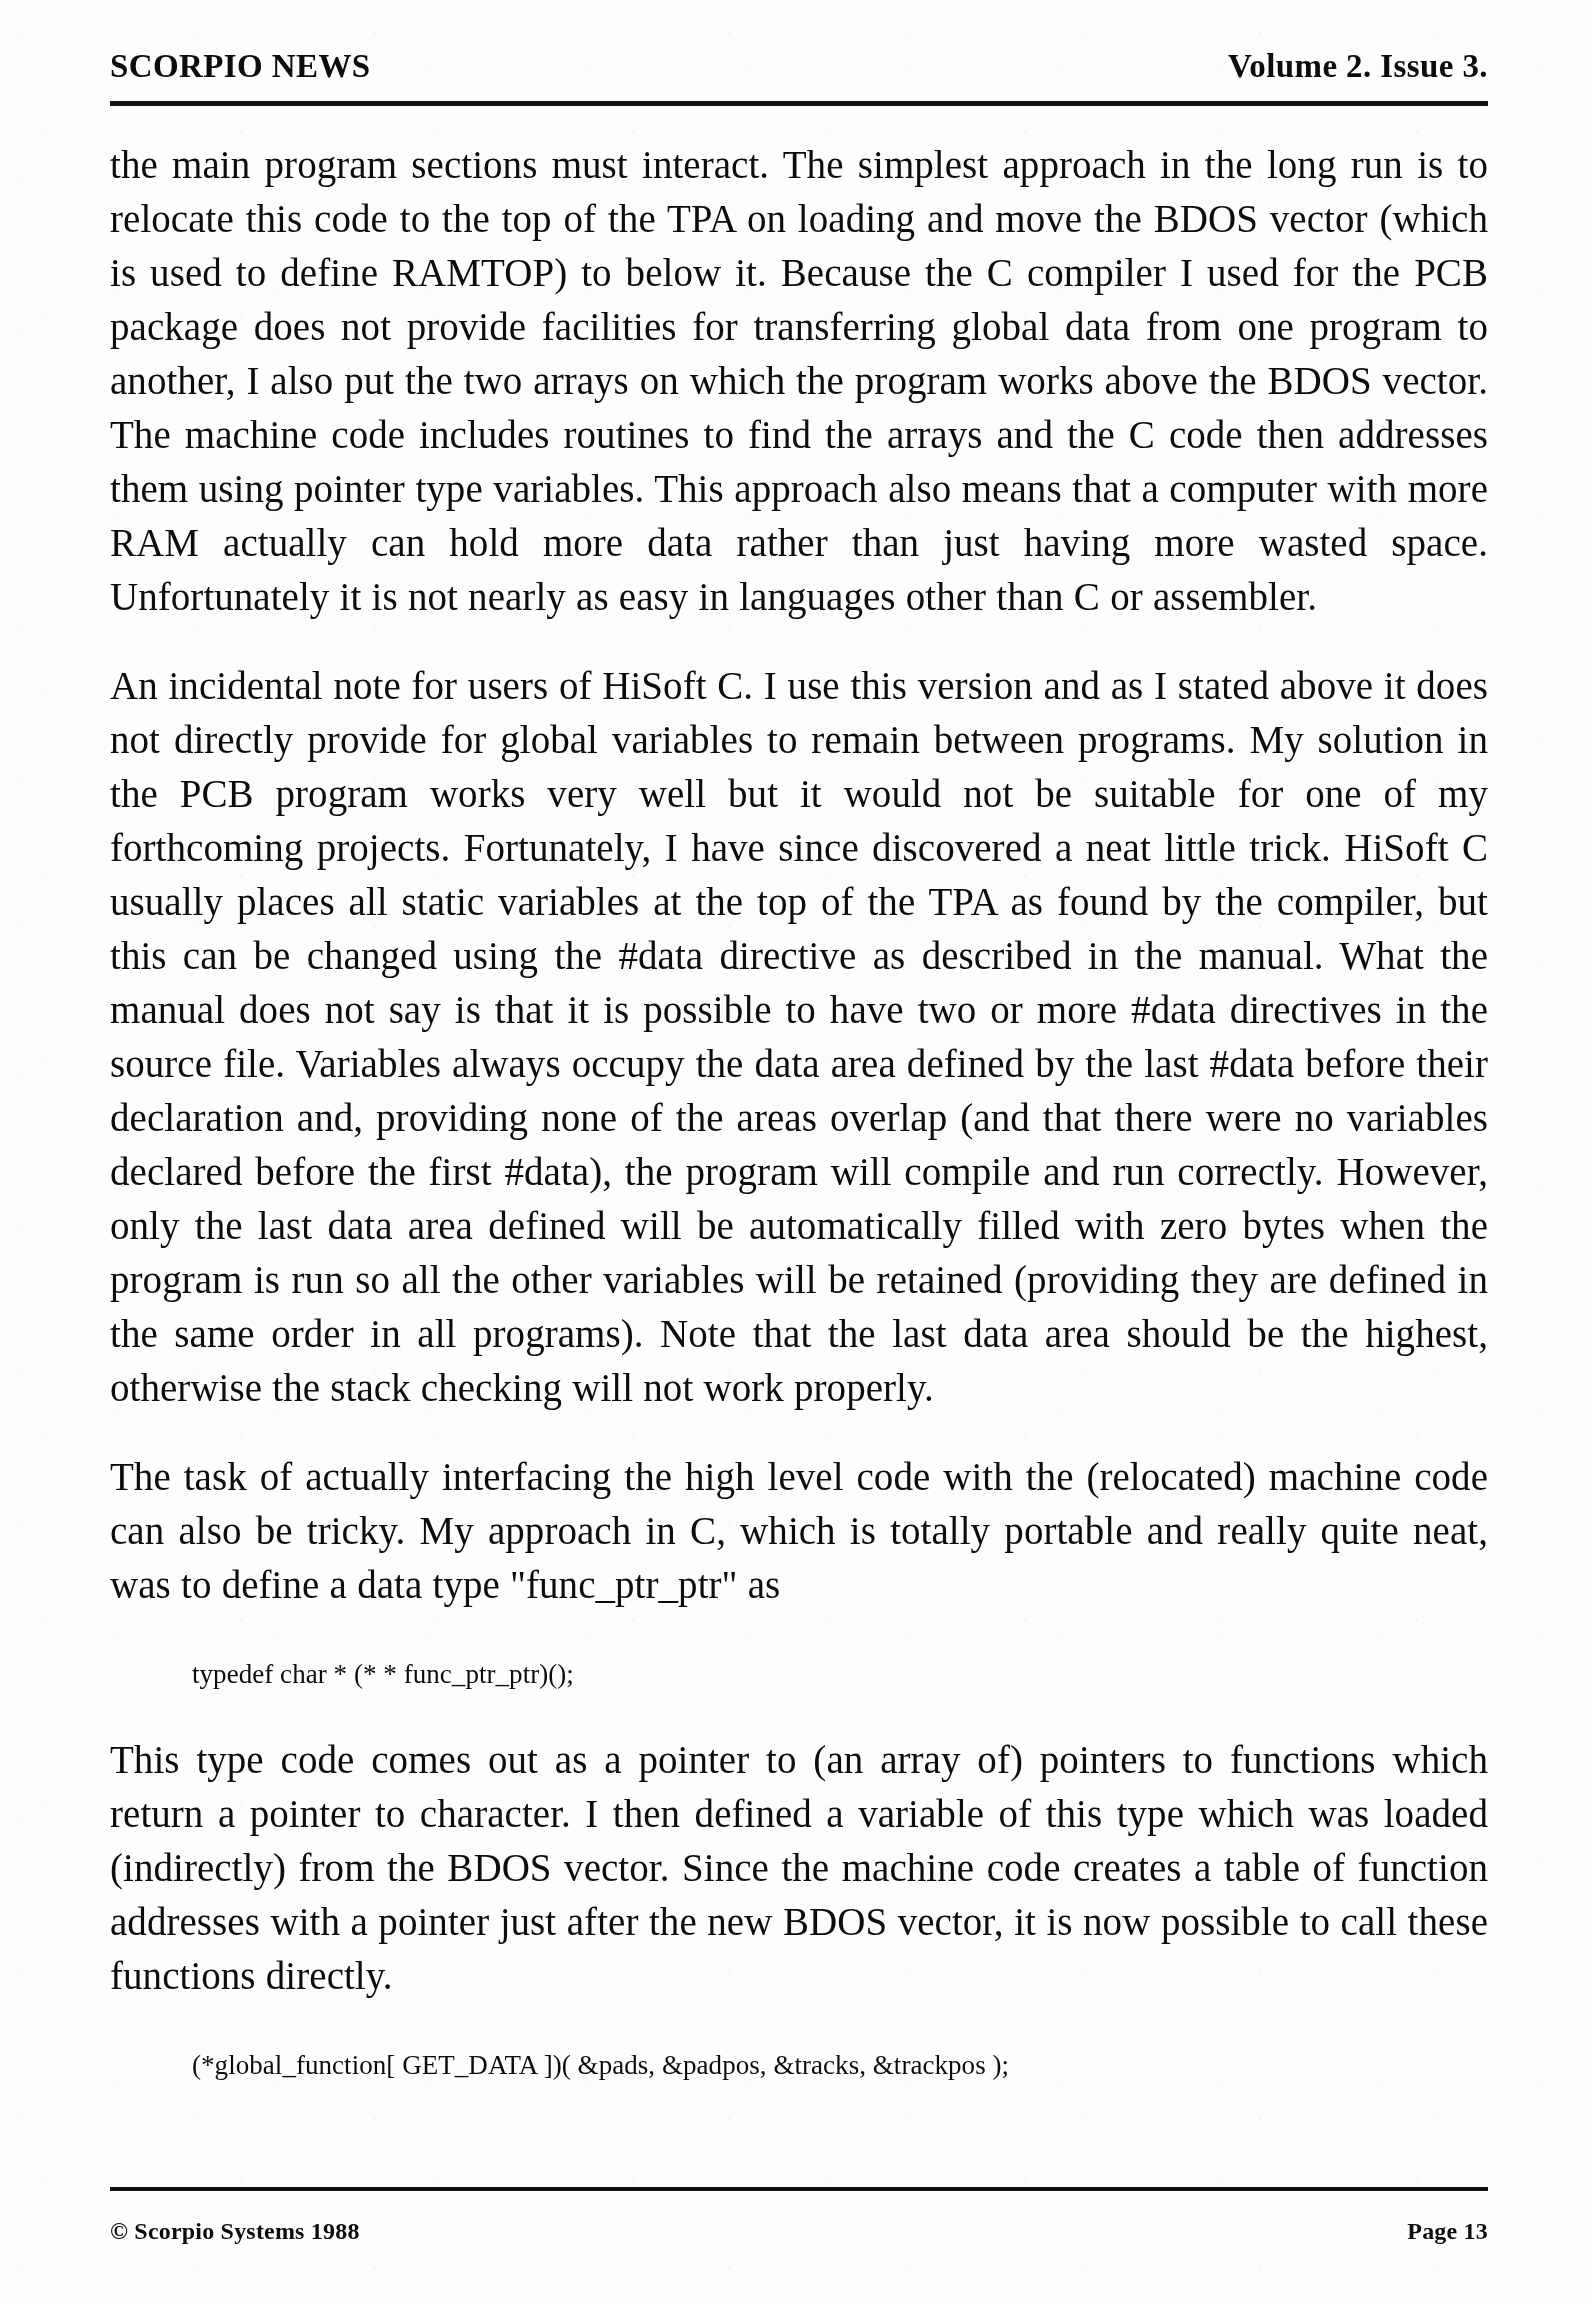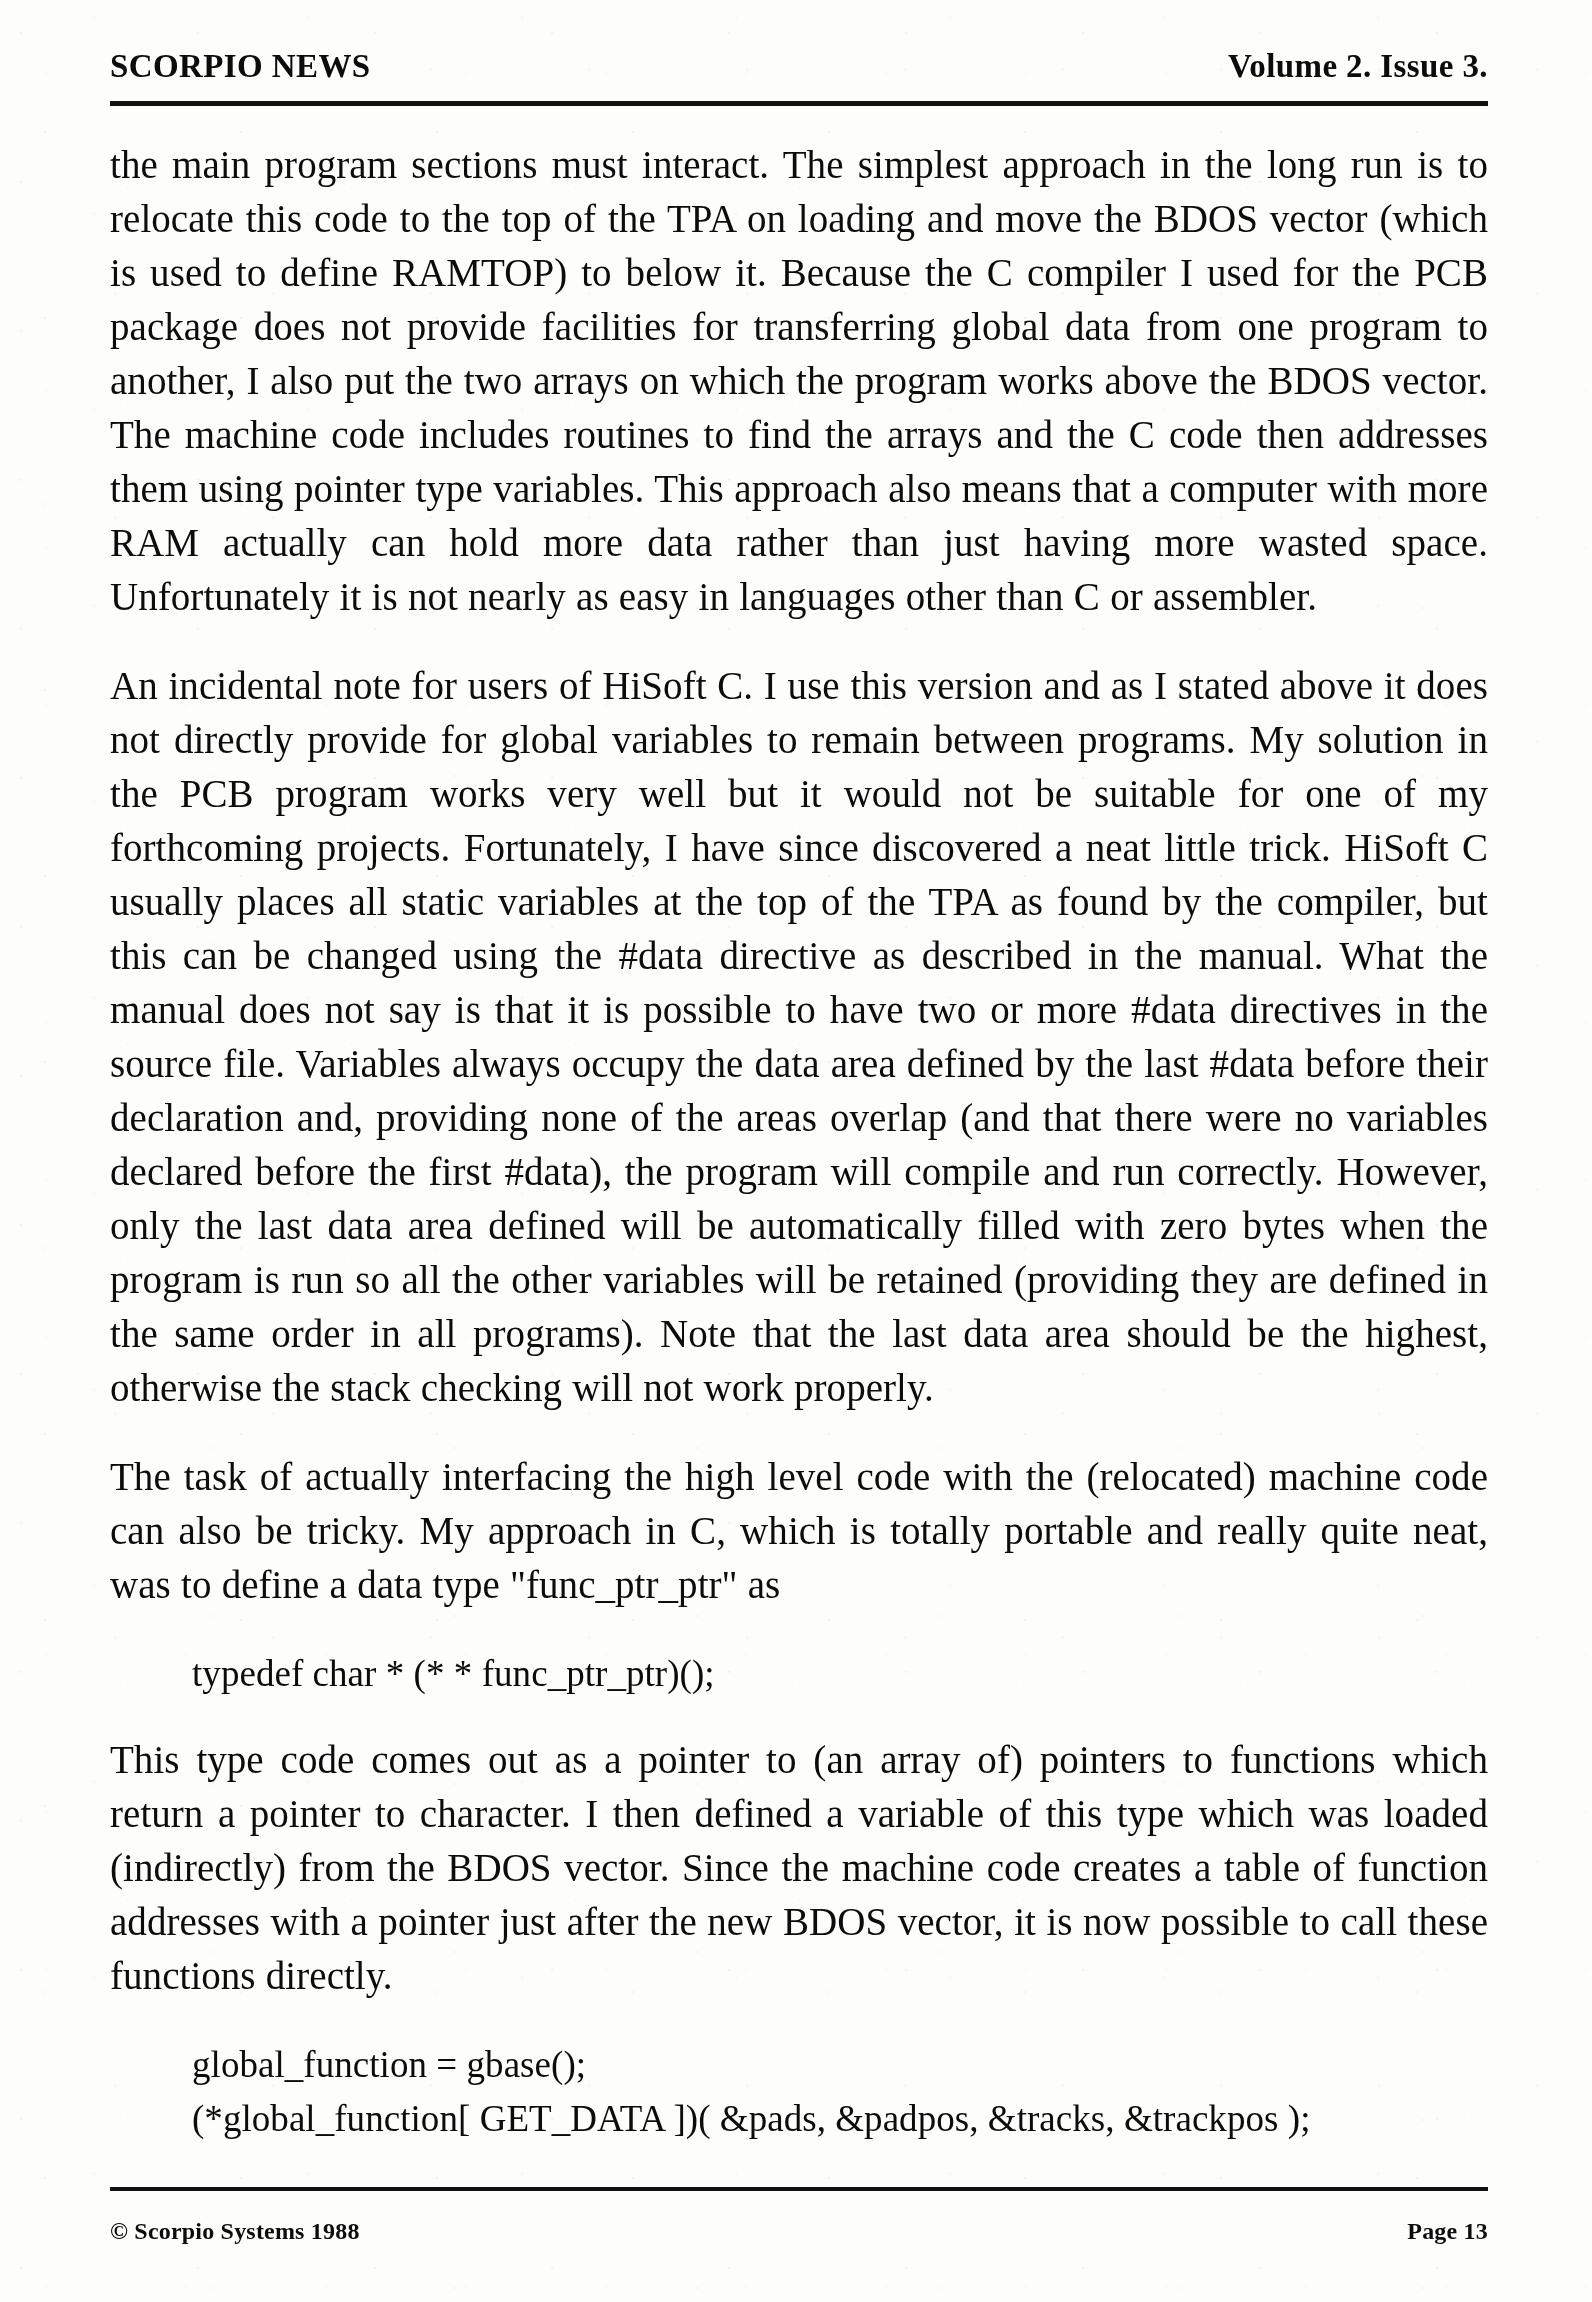--- a/index.html
+++ b/index.html
@@ -94,21 +94,21 @@
     word-spacing: 0.4px;
   }
 
   p.para:last-child {
     margin-bottom: 0;
   }
 
   .code-block {
     margin: 28px 0 32px 0;
     padding-left: 82px;
-    font-size: 37px;
+    font-size: 27px;
     line-height: 54px;
     letter-spacing: 0.05px;
   }
 
   .code-line {
     white-space: pre;
   }
 
   
   .foot-rule {
@@ -157,21 +157,20 @@
 
       <p class="para">The task of actually interfacing the high level code with the (relocated) machine code can also be tricky. My approach in C, which is totally portable and really quite neat, was to define a data type "func_ptr_ptr" as</p>
 
       <div class="code-block">
         <div class="code-line">typedef char * (* * func_ptr_ptr)();</div>
       </div>
 
       <p class="para">This type code comes out as a pointer to (an array of) pointers to functions which return a pointer to character. I then defined a variable of this type which was loaded (indirectly) from the BDOS vector. Since the machine code creates a table of function addresses with a pointer just after the new BDOS vector, it is now possible to call these functions directly.</p>
 
       <div class="code-block">
-        <div class="code-line">global_function = gbase();</div>
         <div class="code-line">(*global_function[ GET_DATA ])( &amp;pads, &amp;padpos, &amp;tracks, &amp;trackpos );</div>
       </div>
 
     </div>
 
     <div class="foot-rule"></div>
     <footer class="colophon">
       <span class="copyright">© Scorpio Systems 1988</span>
       <span class="folio">Page 13</span>
     </footer>

